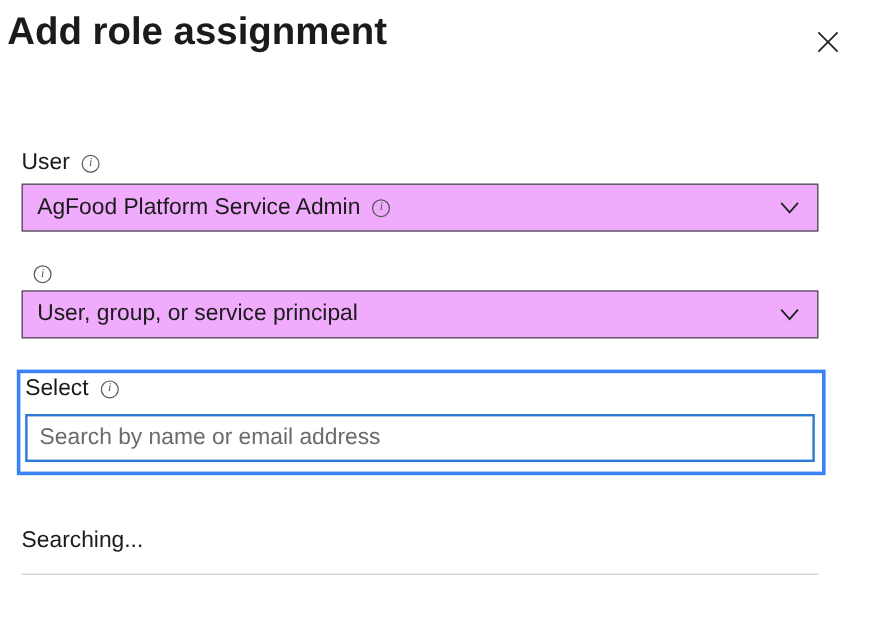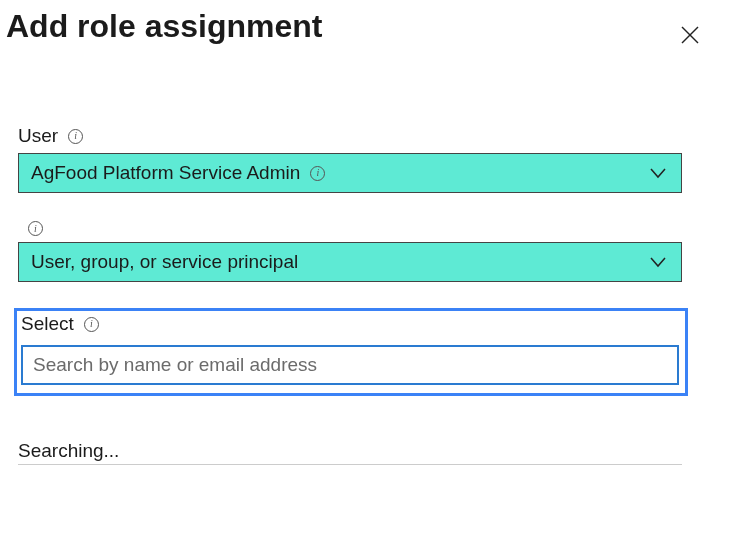--- a/index.html
+++ b/index.html
@@ -67,21 +67,21 @@
       line-height: 1;
     }
     .dropdown {
       position: relative;
       display: flex;
       align-items: center;
       border: 1px solid #444;
       height: 40px;
       padding: 16px 12px;
       cursor: pointer;
-      background: #5eead4;
+      background: #f0abfc;
     }
     .dropdown-text {
       font-size: 19px;
       color: #1b1b1b;
       flex: 1;
       display: flex;
       align-items: center;
     }
     .chevron {
       width: 22px;
@@ -108,21 +108,21 @@
       color: #15803d;
       margin-top: 4px;
     }
     .search-input::placeholder {
       color: #6b6b6b;
     }
     .searching-row {
       margin-top: 44px;
       font-size: 19px;
       color: #1b1b1b;
-      padding-bottom: 2px;
+      padding-bottom: 16px;
       border-bottom: 1px solid #ccc;
     }
   </style>
 </head>
 <body>
 
 <div class="header">
   <h1 class="title">Add role assignment</h1>
   <div class="close-icon">
     <svg viewBox="0 0 20 20" width="20" height="20">

